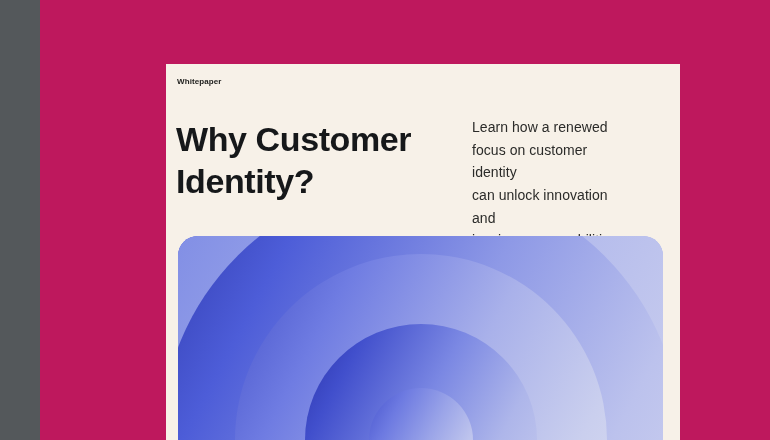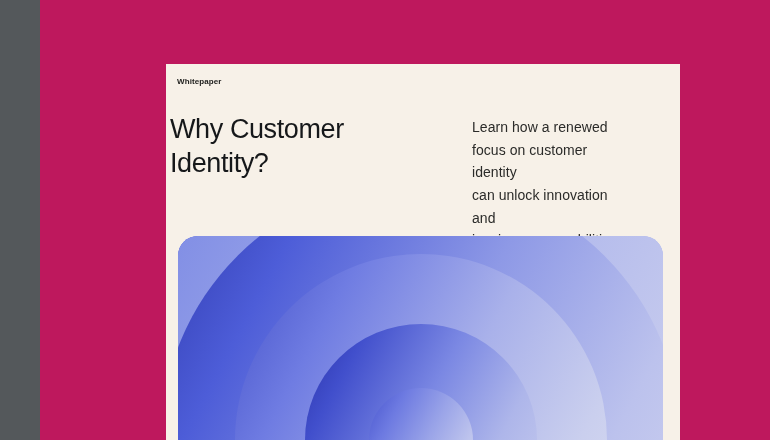--- a/index.html
+++ b/index.html
@@ -48,25 +48,25 @@
     left: 11px;
     top: 13px;
     font-size: 8px;
     font-weight: bold;
     letter-spacing: 0.1px;
     color: #1d1d1b;
   }
 
   .title {
     position: absolute;
-    left: 4px;
+    left: 10px;
     top: 31px;
     width: 280px;
-    font-size: 27px;
-    font-weight: 400;
+    font-size: 34px;
+    font-weight: 700;
     line-height: 1.24;
     letter-spacing: -0.4px;
     color: #16181a;
     white-space: pre-line;
   }
 
   .subtitle {
     position: absolute;
     left: 306px;
     top: 38px;

